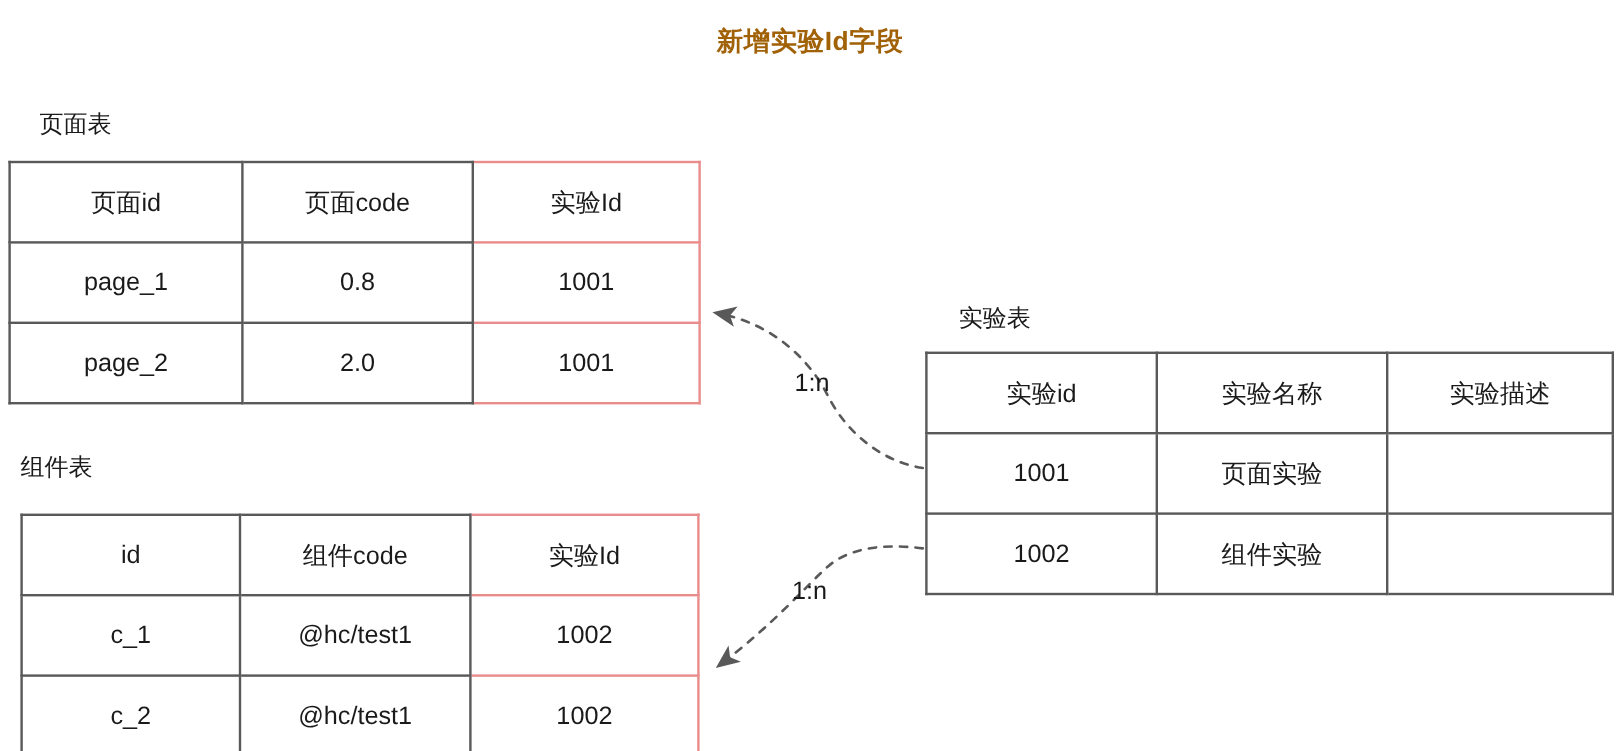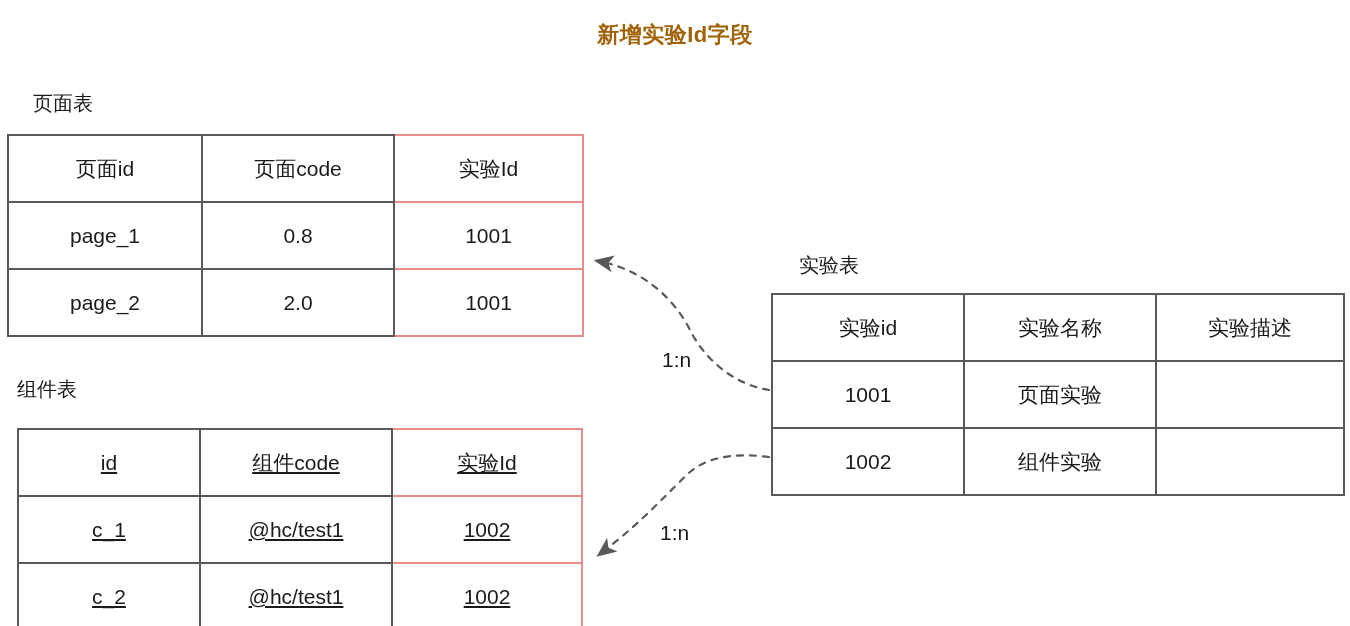--- a/index.html
+++ b/index.html
@@ -79,21 +79,21 @@
   #page-table td { height: 65px; }
   #page-table .c1 { width: 192px; }
   #page-table .c2 { width: 190px; }
   #page-table .c3 { width: 187px; }
 
   
   #component-table {
     left: 17px;
     top: 428px;
   }
-  #component-table td { height: 65px; text-decoration: underline; }
+  #component-table td { height: 65px; }
   #component-table .c1 { width: 180px; }
   #component-table .c2 { width: 190px; }
   #component-table .c3 { width: 188px; }
 
   
   #experiment-table {
     left: 771px;
     top: 293px;
   }
   #experiment-table td { height: 65px; }
@@ -109,21 +109,20 @@
     height: 626px;
     pointer-events: none;
   }
 
   
   .cardinality-label {
     position: absolute;
     font-size: 21px;
     color: #1a1a1a;
     white-space: nowrap;
-    margin-top: 40px;
   }
   #cardinality-page { left: 662px; top: 308px; }
   #cardinality-component { left: 660px; top: 481px; }
 </style>
 </head>
 <body>
 
 <div class="canvas">
 
   <div id="diagram-title">新增实验Id字段</div>

